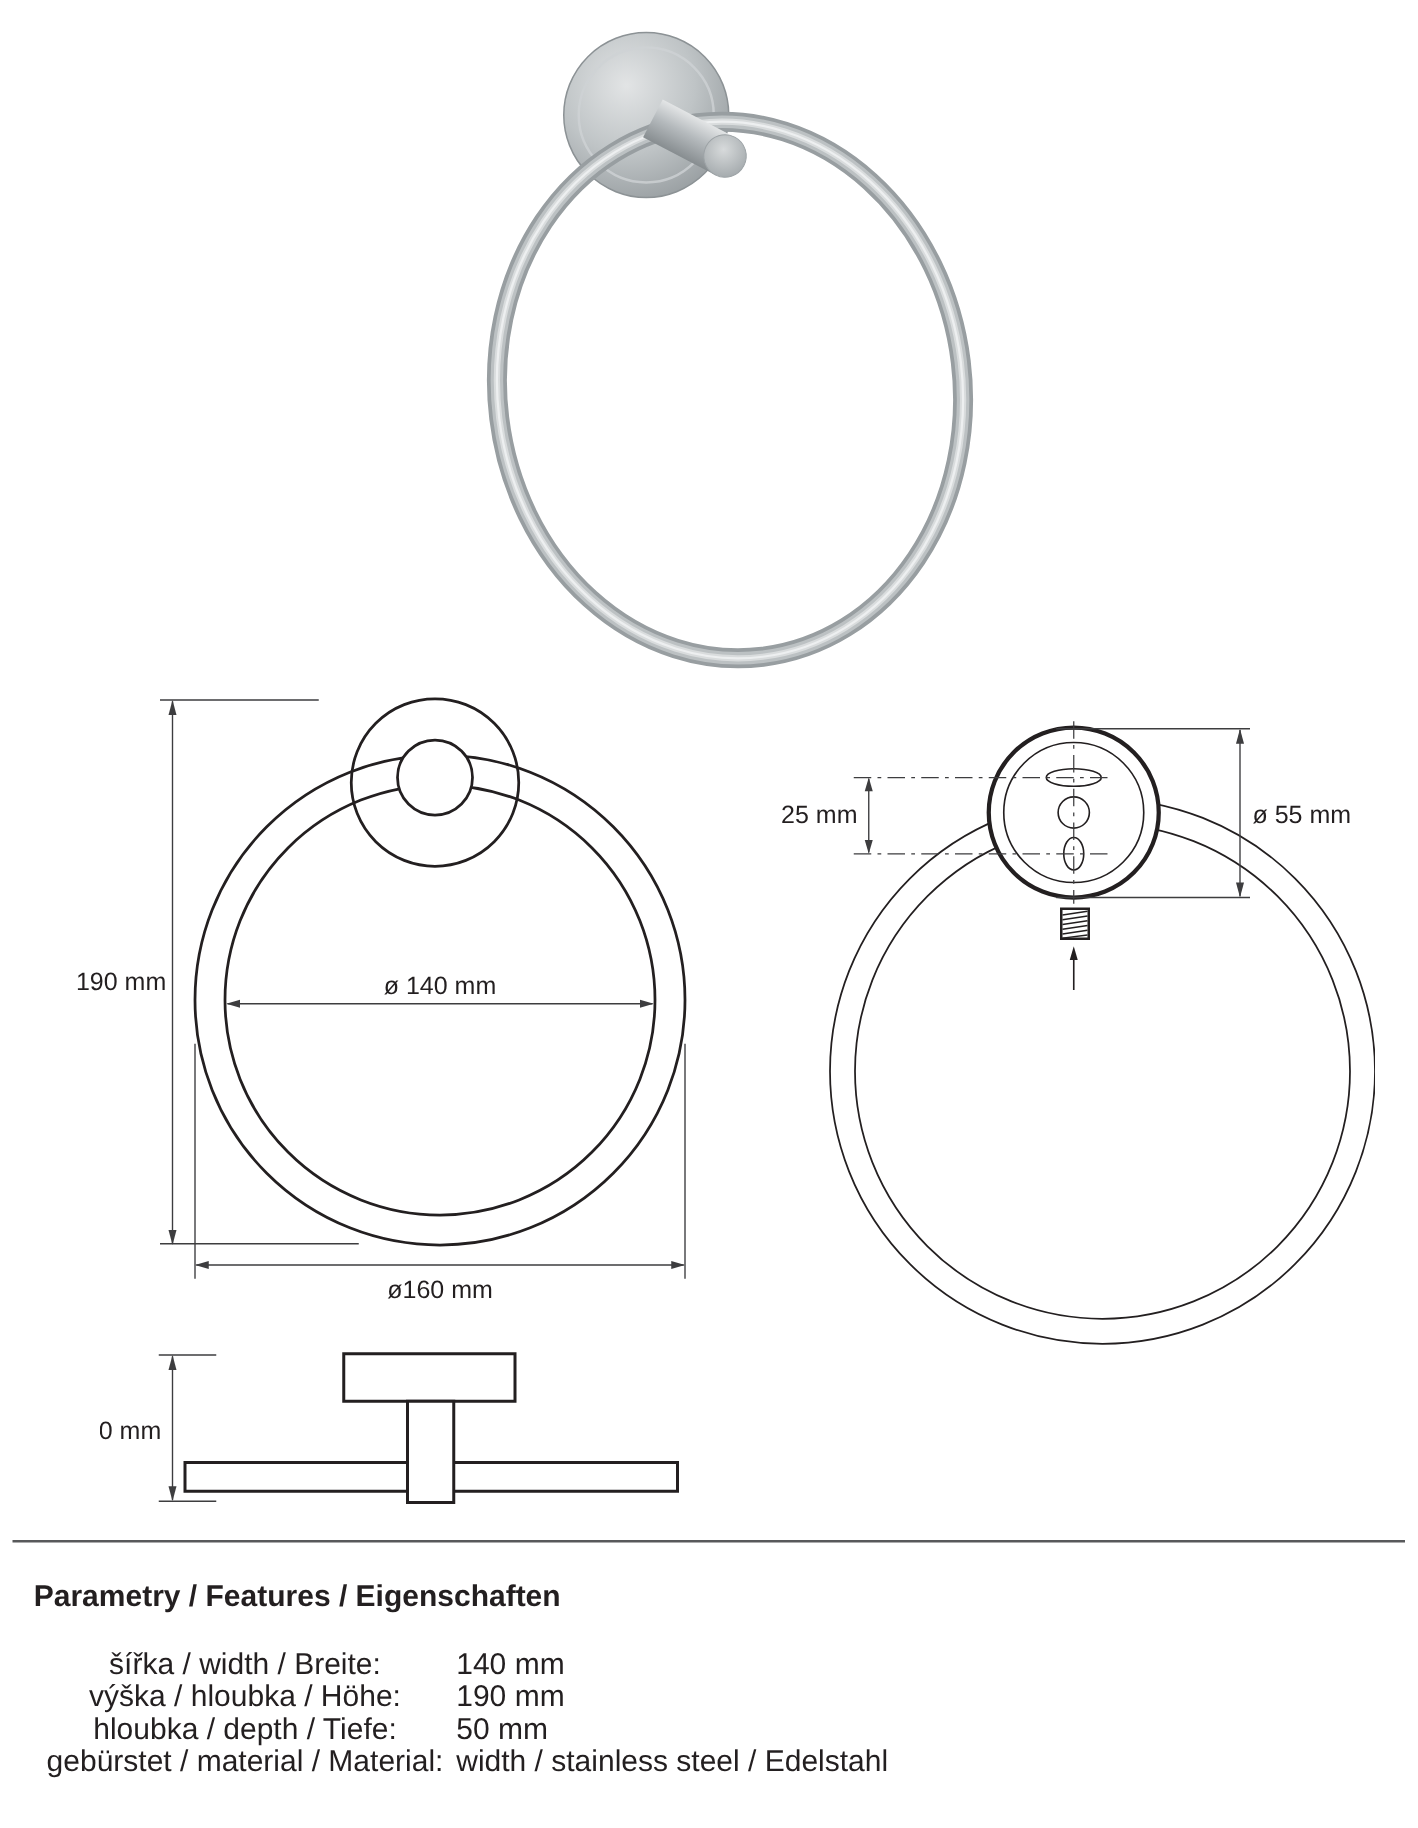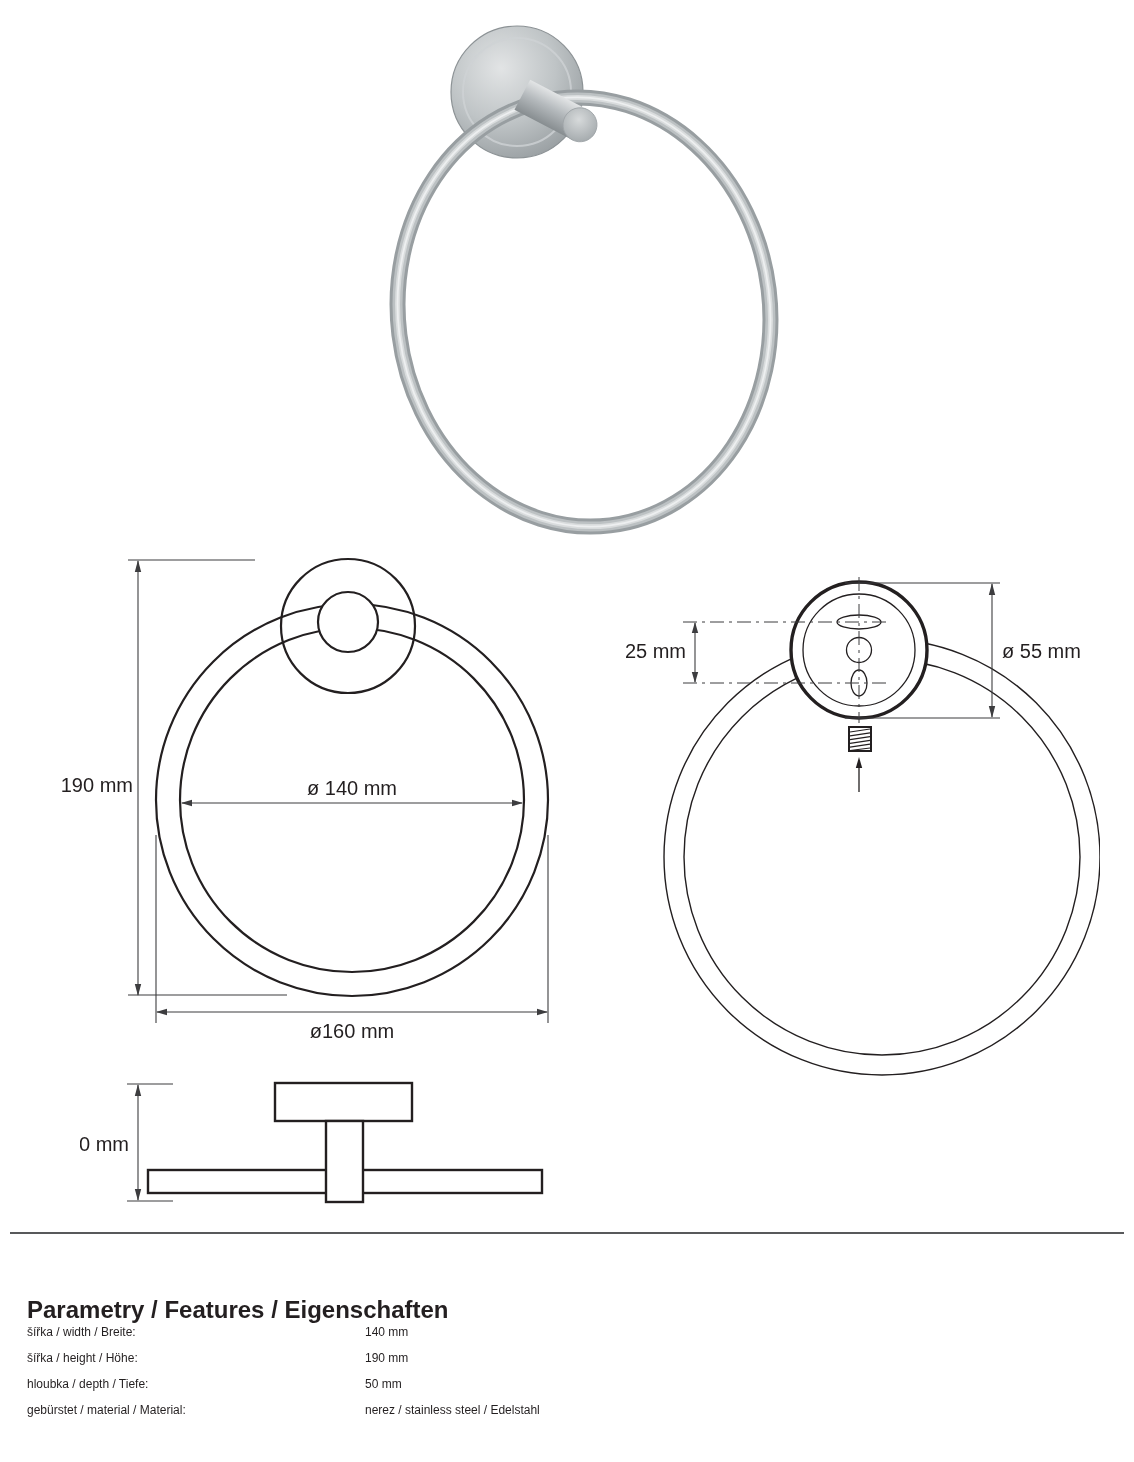--- a/index.html
+++ b/index.html
@@ -2,22 +2,22 @@
 <html><head>
 <meta charset="utf-8">
 <style>
   html,body{margin:0;padding:0;background:#fff;}
   .canvas{position:relative;width:1134px;height:1462px;background:#ffffff;overflow:hidden;
           font-family:"Liberation Sans",sans-serif;color:#231f20;}
   .abs{position:absolute;}
   svg text{font-family:"Liberation Sans",sans-serif;font-size:20px;fill:#231f20;}
   .divider{position:absolute;left:10px;top:1232px;width:1114px;height:2px;background:#58595b;}
   .heading{position:absolute;left:27px;top:1264px;font-size:24px;font-weight:bold;
-           letter-spacing:0px;white-space:nowrap;margin-top:32px;}
-  .params{position:absolute;left:27px;top:1319px;font-size:12px;}
+           letter-spacing:0px;white-space:nowrap;}
+  .params{position:absolute;left:27px;top:1319px;font-size:24px;text-align:center;}
   .prow{display:flex;height:26px;line-height:26px;white-space:nowrap;}
   .plabel{width:338px;flex:0 0 338px;}
   .pvalue{}
 </style>
 </head>
 <body>
 
 <div class="canvas">
 
   <svg class="abs" style="left:385px;top:15px;" width="410" height="530" viewBox="0 0 410 530">
@@ -151,26 +151,26 @@
   <div class="divider"></div>
 
   <div class="heading">Parametry / Features / Eigenschaften</div>
 
   <div class="params">
     <div class="prow">
       <span class="plabel">šířka / width / Breite:</span>
       <span class="pvalue">140 mm</span>
     </div>
     <div class="prow">
-      <span class="plabel">šířka / height / Höhe:</span>
+      <span class="plabel">výška / hloubka / Höhe:</span>
       <span class="pvalue">190 mm</span>
     </div>
     <div class="prow">
       <span class="plabel">hloubka / depth / Tiefe:</span>
       <span class="pvalue">50 mm</span>
     </div>
     <div class="prow">
       <span class="plabel">gebürstet / material / Material:</span>
-      <span class="pvalue">nerez / stainless steel / Edelstahl</span>
+      <span class="pvalue">width / stainless steel / Edelstahl</span>
     </div>
   </div>
 
 </div>
 
 </body></html>

